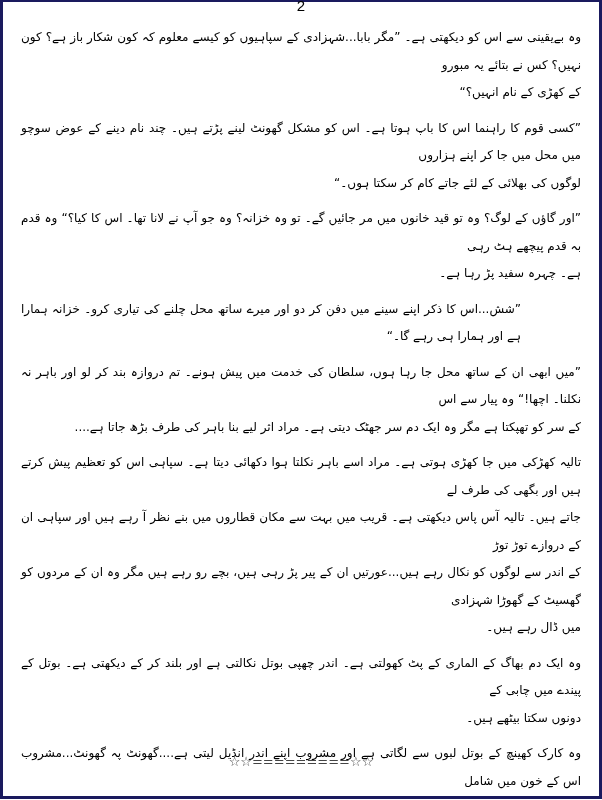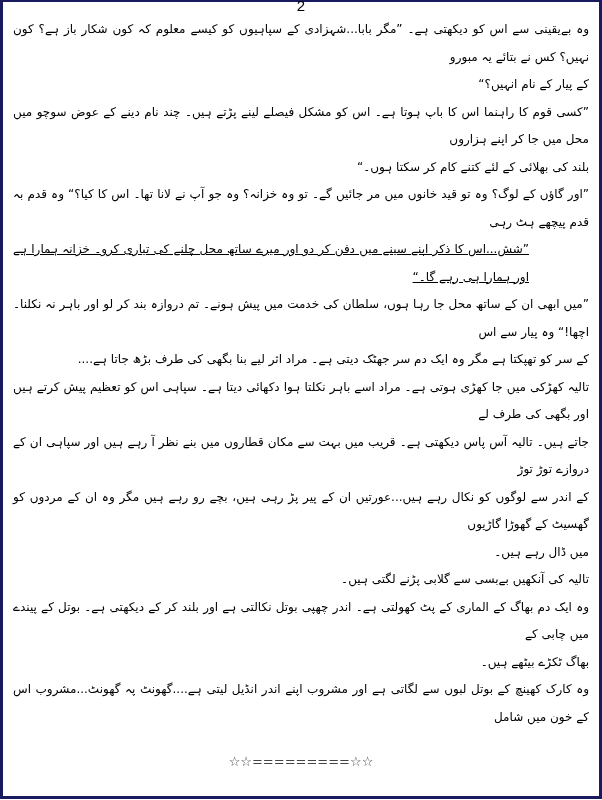--- a/index.html
+++ b/index.html
@@ -38,25 +38,25 @@
     top: 14px;
     left: 10px;
     right: 10px;
     direction: rtl;
     font-family: "DejaVu Sans", sans-serif;
     font-size: 12px;
     color: #000;
     line-height: 27.5px;
   }
   .para {
-    margin: 0;
+    margin: 8px;
     text-align: justify;
     text-align-last: right;
   }
-  .para.short-indent-60 { padding-right: 60px; text-decoration: underline; }
+  .para.short-indent-60 { padding-right: 60px; }
   .separator {
     position: absolute;
     top: 752px;
     left: 0;
     width: 100%;
     text-align: center;
     font-family: "DejaVu Sans", sans-serif;
     font-size: 13px;
     color: #444;
     letter-spacing: 0px;
@@ -66,56 +66,54 @@
 </head>
 <body>
 
 <div class="page">
   <div class="page-number">2</div>
 
   <div class="content">
 
     <p class="para">
       <span>وہ بےیقینی سے اس کو دیکھتی ہے۔ ”مگر بابا...شہزادی کے سپاہیوں کو کیسے معلوم کہ کون شکار باز ہے؟ کون نہیں؟ کس نے بتائے یہ مبورو</span><br>
-      <span>کے پیار کے نام انہیں؟“</span>
+      <span>کے کھڑی کے نام انہیں؟“</span>
     </p>
 
     <p class="para">
-      <span>”کسی قوم کا راہنما اس کا باپ ہوتا ہے۔ اس کو مشکل فیصلے لینے پڑتے ہیں۔ چند نام دینے کے عوض سوچو میں محل میں جا کر اپنے ہزاروں</span><br>
-      <span>بلند کی بھلائی کے لئے کتنے کام کر سکتا ہوں۔“</span>
+      <span>”کسی قوم کا راہنما اس کا باپ ہوتا ہے۔ اس کو مشکل گھونٹ لینے پڑتے ہیں۔ چند نام دینے کے عوض سوچو میں محل میں جا کر اپنے ہزاروں</span><br>
+      <span>لوگوں کی بھلائی کے لئے جاتے کام کر سکتا ہوں۔“</span>
     </p>
 
     <p class="para">
       <span>”اور گاؤں کے لوگ؟ وہ تو قید خانوں میں مر جائیں گے۔ تو وہ خزانہ؟ وہ جو آپ نے لانا تھا۔ اس کا کیا؟“ وہ قدم بہ قدم پیچھے ہٹ رہی</span><br>
+      <span>ہے۔ چہرہ سفید پڑ رہا ہے۔</span>
     </p>
 
     <p class="para short-indent-60">
       <span>”شش...اس کا ذکر اپنے سینے میں دفن کر دو اور میرے ساتھ محل چلنے کی تیاری کرو۔ خزانہ ہمارا ہے اور ہمارا ہی رہے گا۔“</span>
     </p>
 
 
     <p class="para">
       <span>”میں ابھی ان کے ساتھ محل جا رہا ہوں، سلطان کی خدمت میں پیش ہونے۔ تم دروازہ بند کر لو اور باہر نہ نکلنا۔ اچھا!“ وہ پیار سے اس</span><br>
-      <span>کے سر کو تھپکتا ہے مگر وہ ایک دم سر جھٹک دیتی ہے۔ مراد اثر لیے بنا بگھی کی طرف بڑھ جاتا ہے....</span>
+      <span>کے سر کو تھپکتا ہے مگر وہ ایک دم سر جھٹک دیتی ہے۔ مراد اثر لیے بنا باہر کی طرف بڑھ جاتا ہے....</span>
     </p>
 
     <p class="para">
       <span>تالیہ کھڑکی میں جا کھڑی ہوتی ہے۔ مراد اسے باہر نکلتا ہوا دکھائی دیتا ہے۔ سپاہی اس کو تعظیم پیش کرتے ہیں اور بگھی کی طرف لے</span><br>
       <span>جاتے ہیں۔ تالیہ آس پاس دیکھتی ہے۔ قریب میں بہت سے مکان قطاروں میں بنے نظر آ رہے ہیں اور سپاہی ان کے دروازے توڑ توڑ</span><br>
-      <span>کے اندر سے لوگوں کو نکال رہے ہیں...عورتیں ان کے پیر پڑ رہی ہیں، بچے رو رہے ہیں مگر وہ ان کے مردوں کو گھسیٹ کے گھوڑا گاڑیوں</span><br>
+      <span>کے اندر سے لوگوں کو نکال رہے ہیں...عورتیں ان کے پیر پڑ رہی ہیں، بچے رو رہے ہیں مگر وہ ان کے مردوں کو گھسیٹ کے گھوڑا شہزادی</span><br>
       <span>میں ڈال رہے ہیں۔</span>
     </p>
 
-    <p class="para">
-      <span>تالیہ کی آنکھیں بےبسی سے گلابی پڑنے لگتی ہیں۔</span>
-    </p>
 
     <p class="para">
       <span>وہ ایک دم بھاگ کے الماری کے پٹ کھولتی ہے۔ اندر چھپی بوتل نکالتی ہے اور بلند کر کے دیکھتی ہے۔ بوتل کے پیندے میں چابی کے</span><br>
-      <span>بھاگ ٹکڑے بیٹھے ہیں۔</span>
+      <span>دونوں سکتا بیٹھے ہیں۔</span>
     </p>
 
 
     <p class="para">
       <span>وہ کارک کھینچ کے بوتل لبوں سے لگاتی ہے اور مشروب اپنے اندر انڈیل لیتی ہے....گھونٹ پہ گھونٹ...مشروب اس کے خون میں شامل</span><br>
       <br>
       
     </p>
 
   </div>

